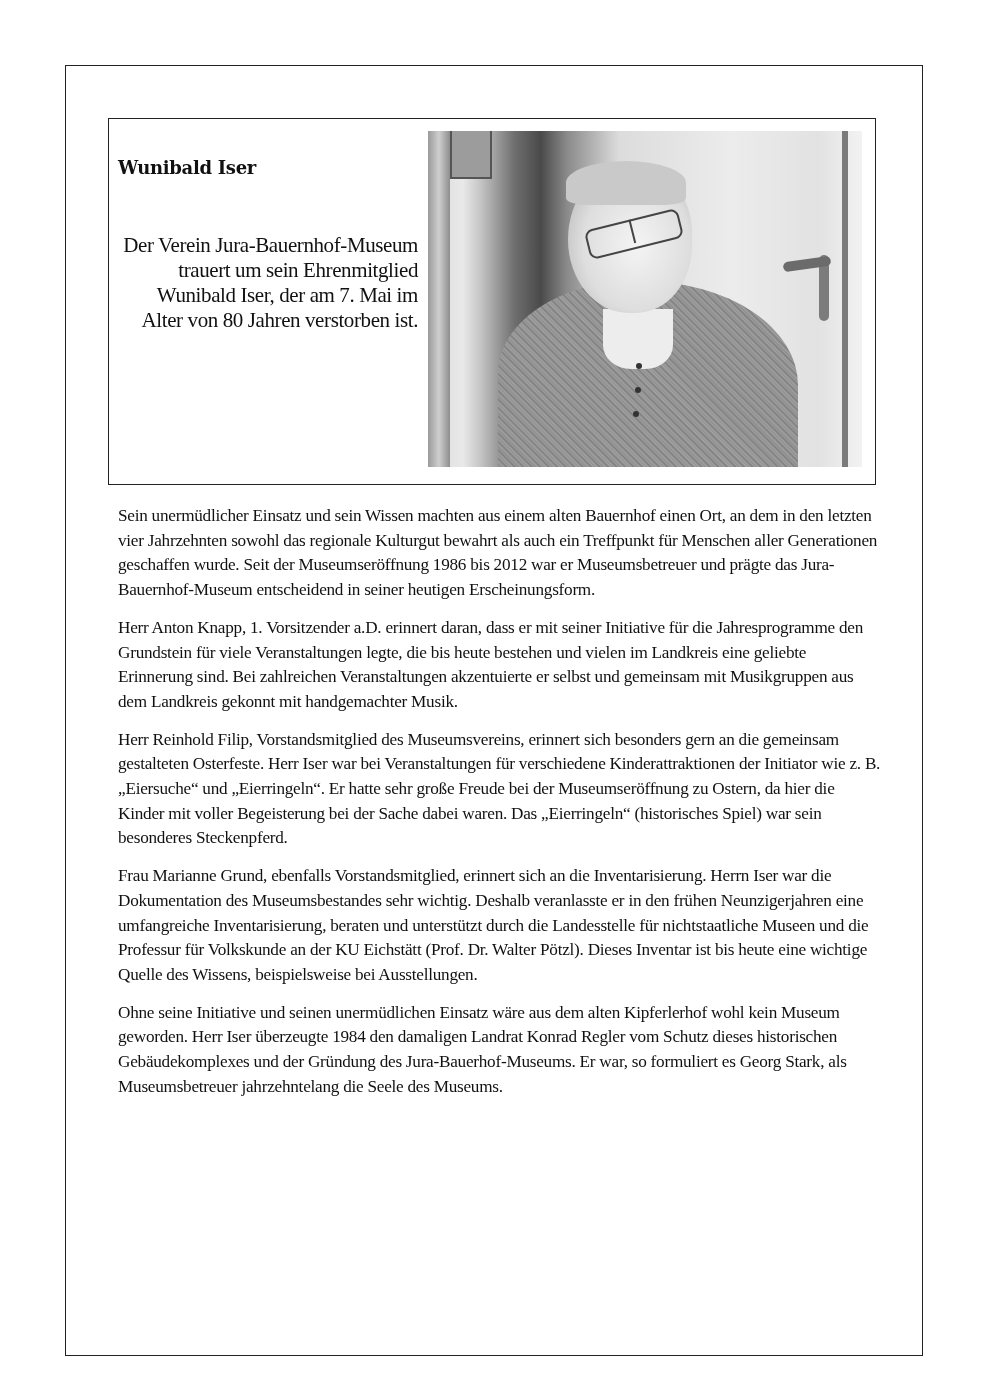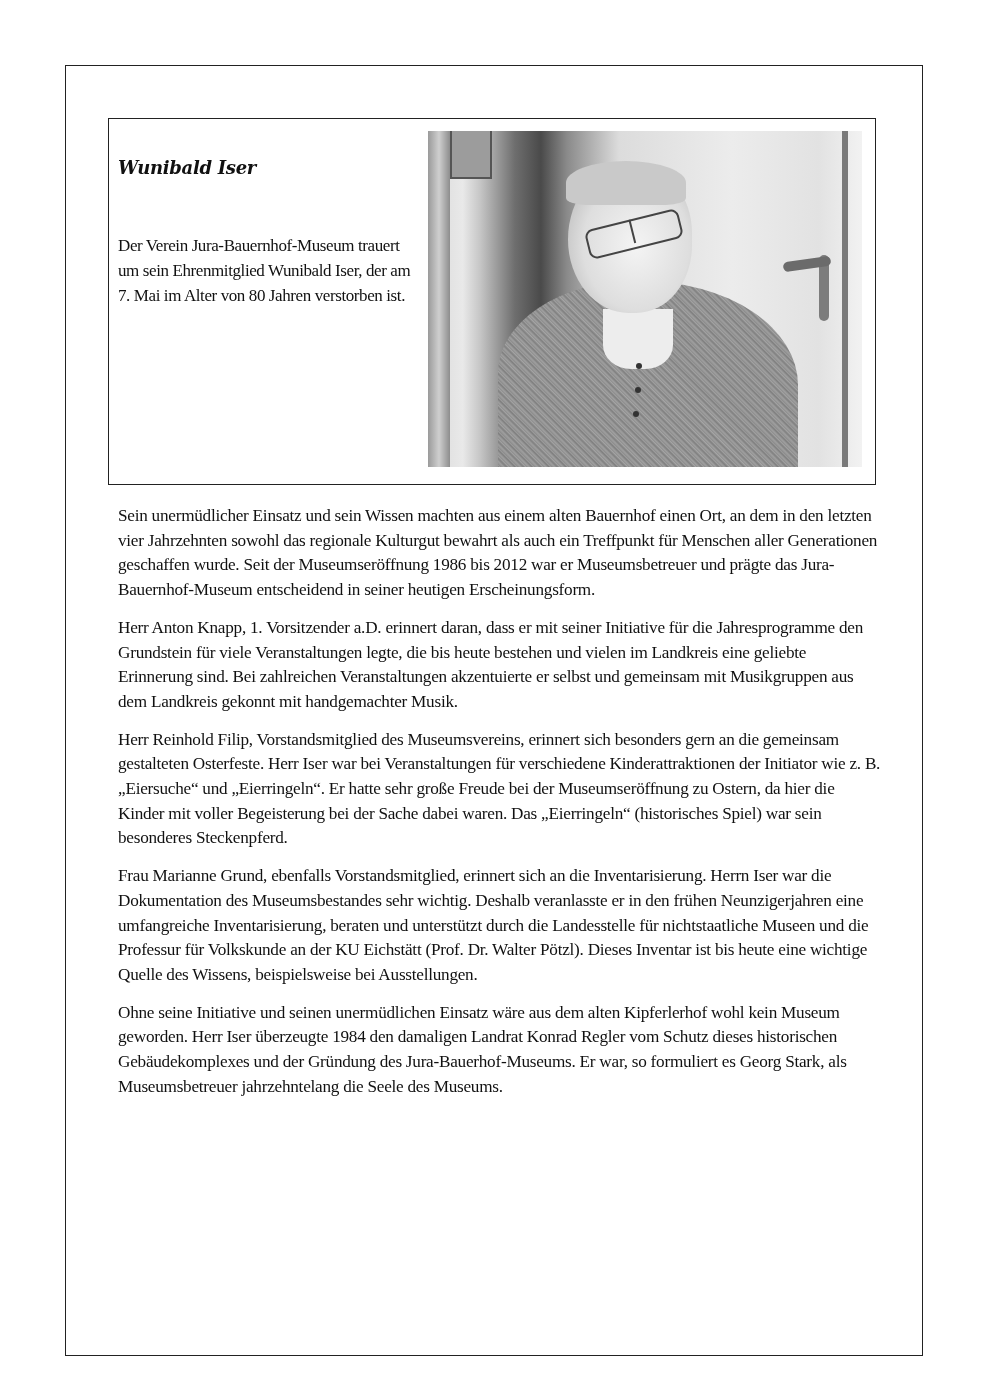--- a/index.html
+++ b/index.html
@@ -39,28 +39,28 @@
       top: 155px;
       width: 300px;
     }
     .name-heading {
       font-weight: bold;
       font-size: 18px;
       margin: 0;
       line-height: 26px;
       font-family: "DejaVu Serif", "Liberation Serif", serif;
       letter-spacing: -0.3px;
-      font-style: italic;
     }
     .intro {
       margin: 52px 0 0 0;
-      font-size: 17px;
+      font-size: 21px;
       line-height: 25px;
       letter-spacing: -0.4px;
       font-family: "Liberation Serif", "DejaVu Serif", serif;
+      text-align: right;
     }
     .photo {
       position: absolute;
       left: 428px;
       top: 131px;
       width: 434px;
       height: 336px;
       overflow: hidden;
       background: linear-gradient(90deg, #d8d8d8 0%, #e9e9e9 8%, #c6c6c6 12%, #6e6e6e 20%, #4a4a4a 26%, #8a8a8a 32%, #dcdcdc 44%, #ececec 70%, #e2e2e2 90%, #f2f2f2 100%);
     }

